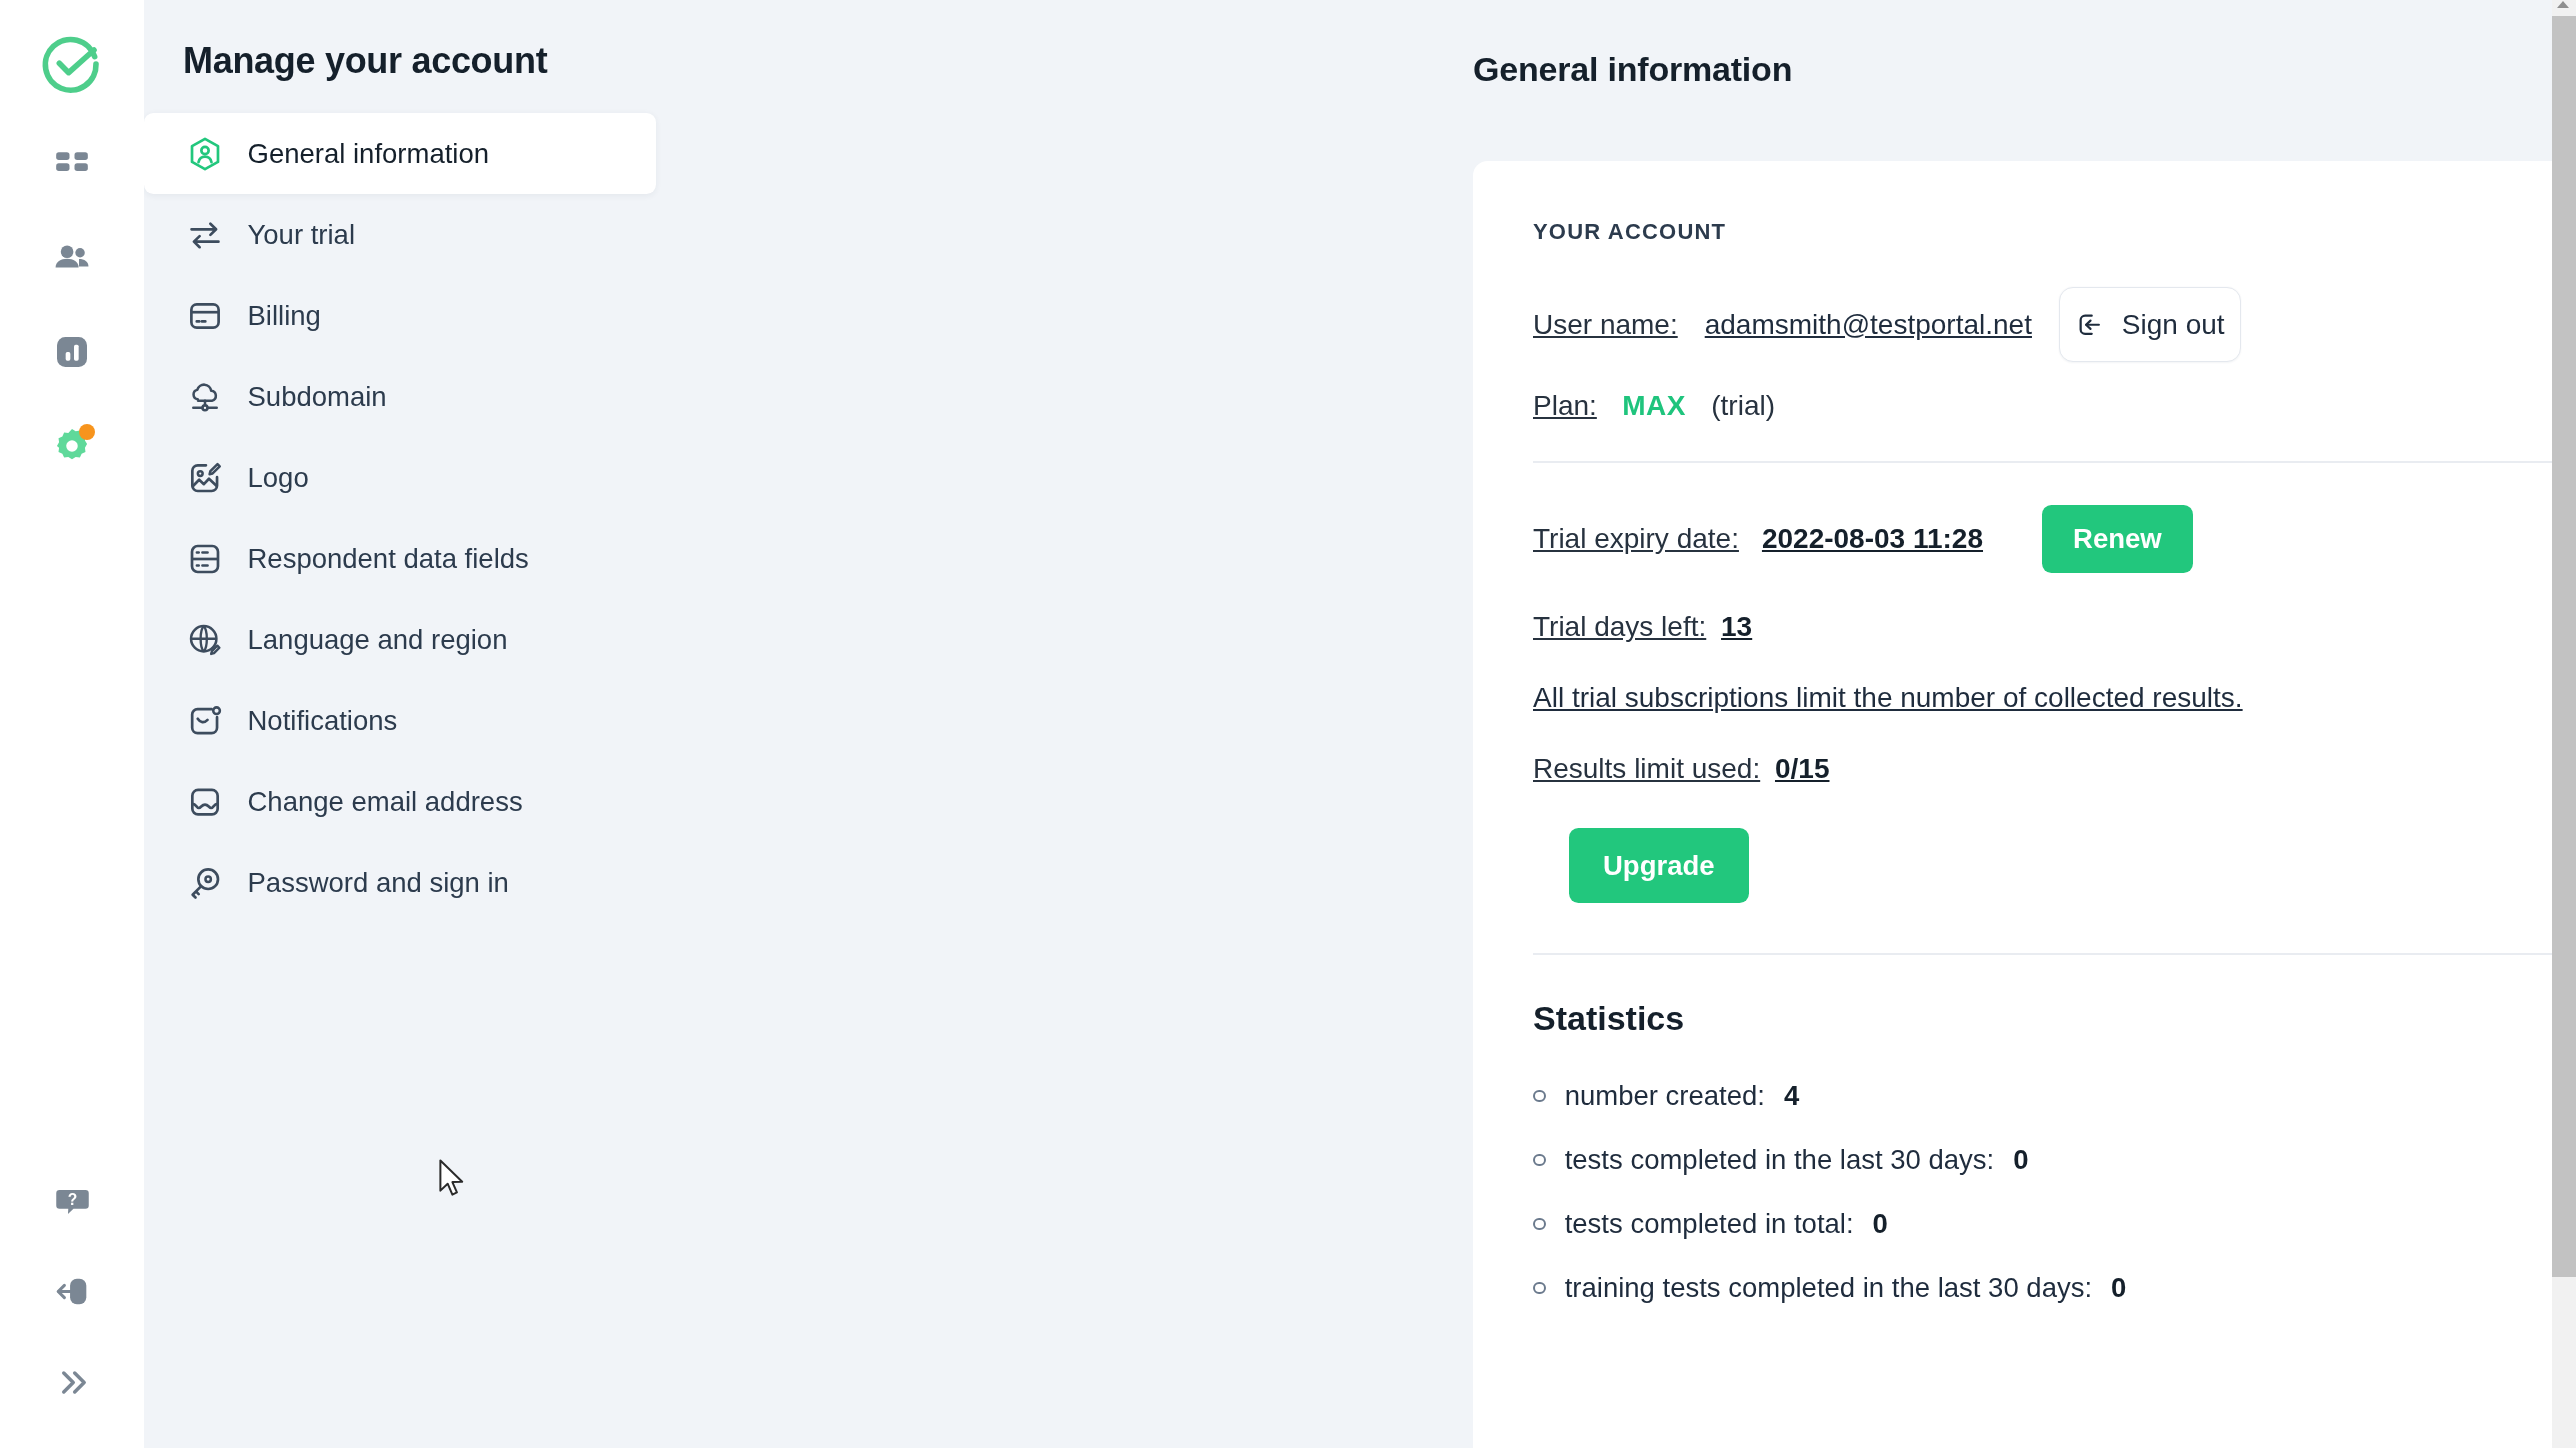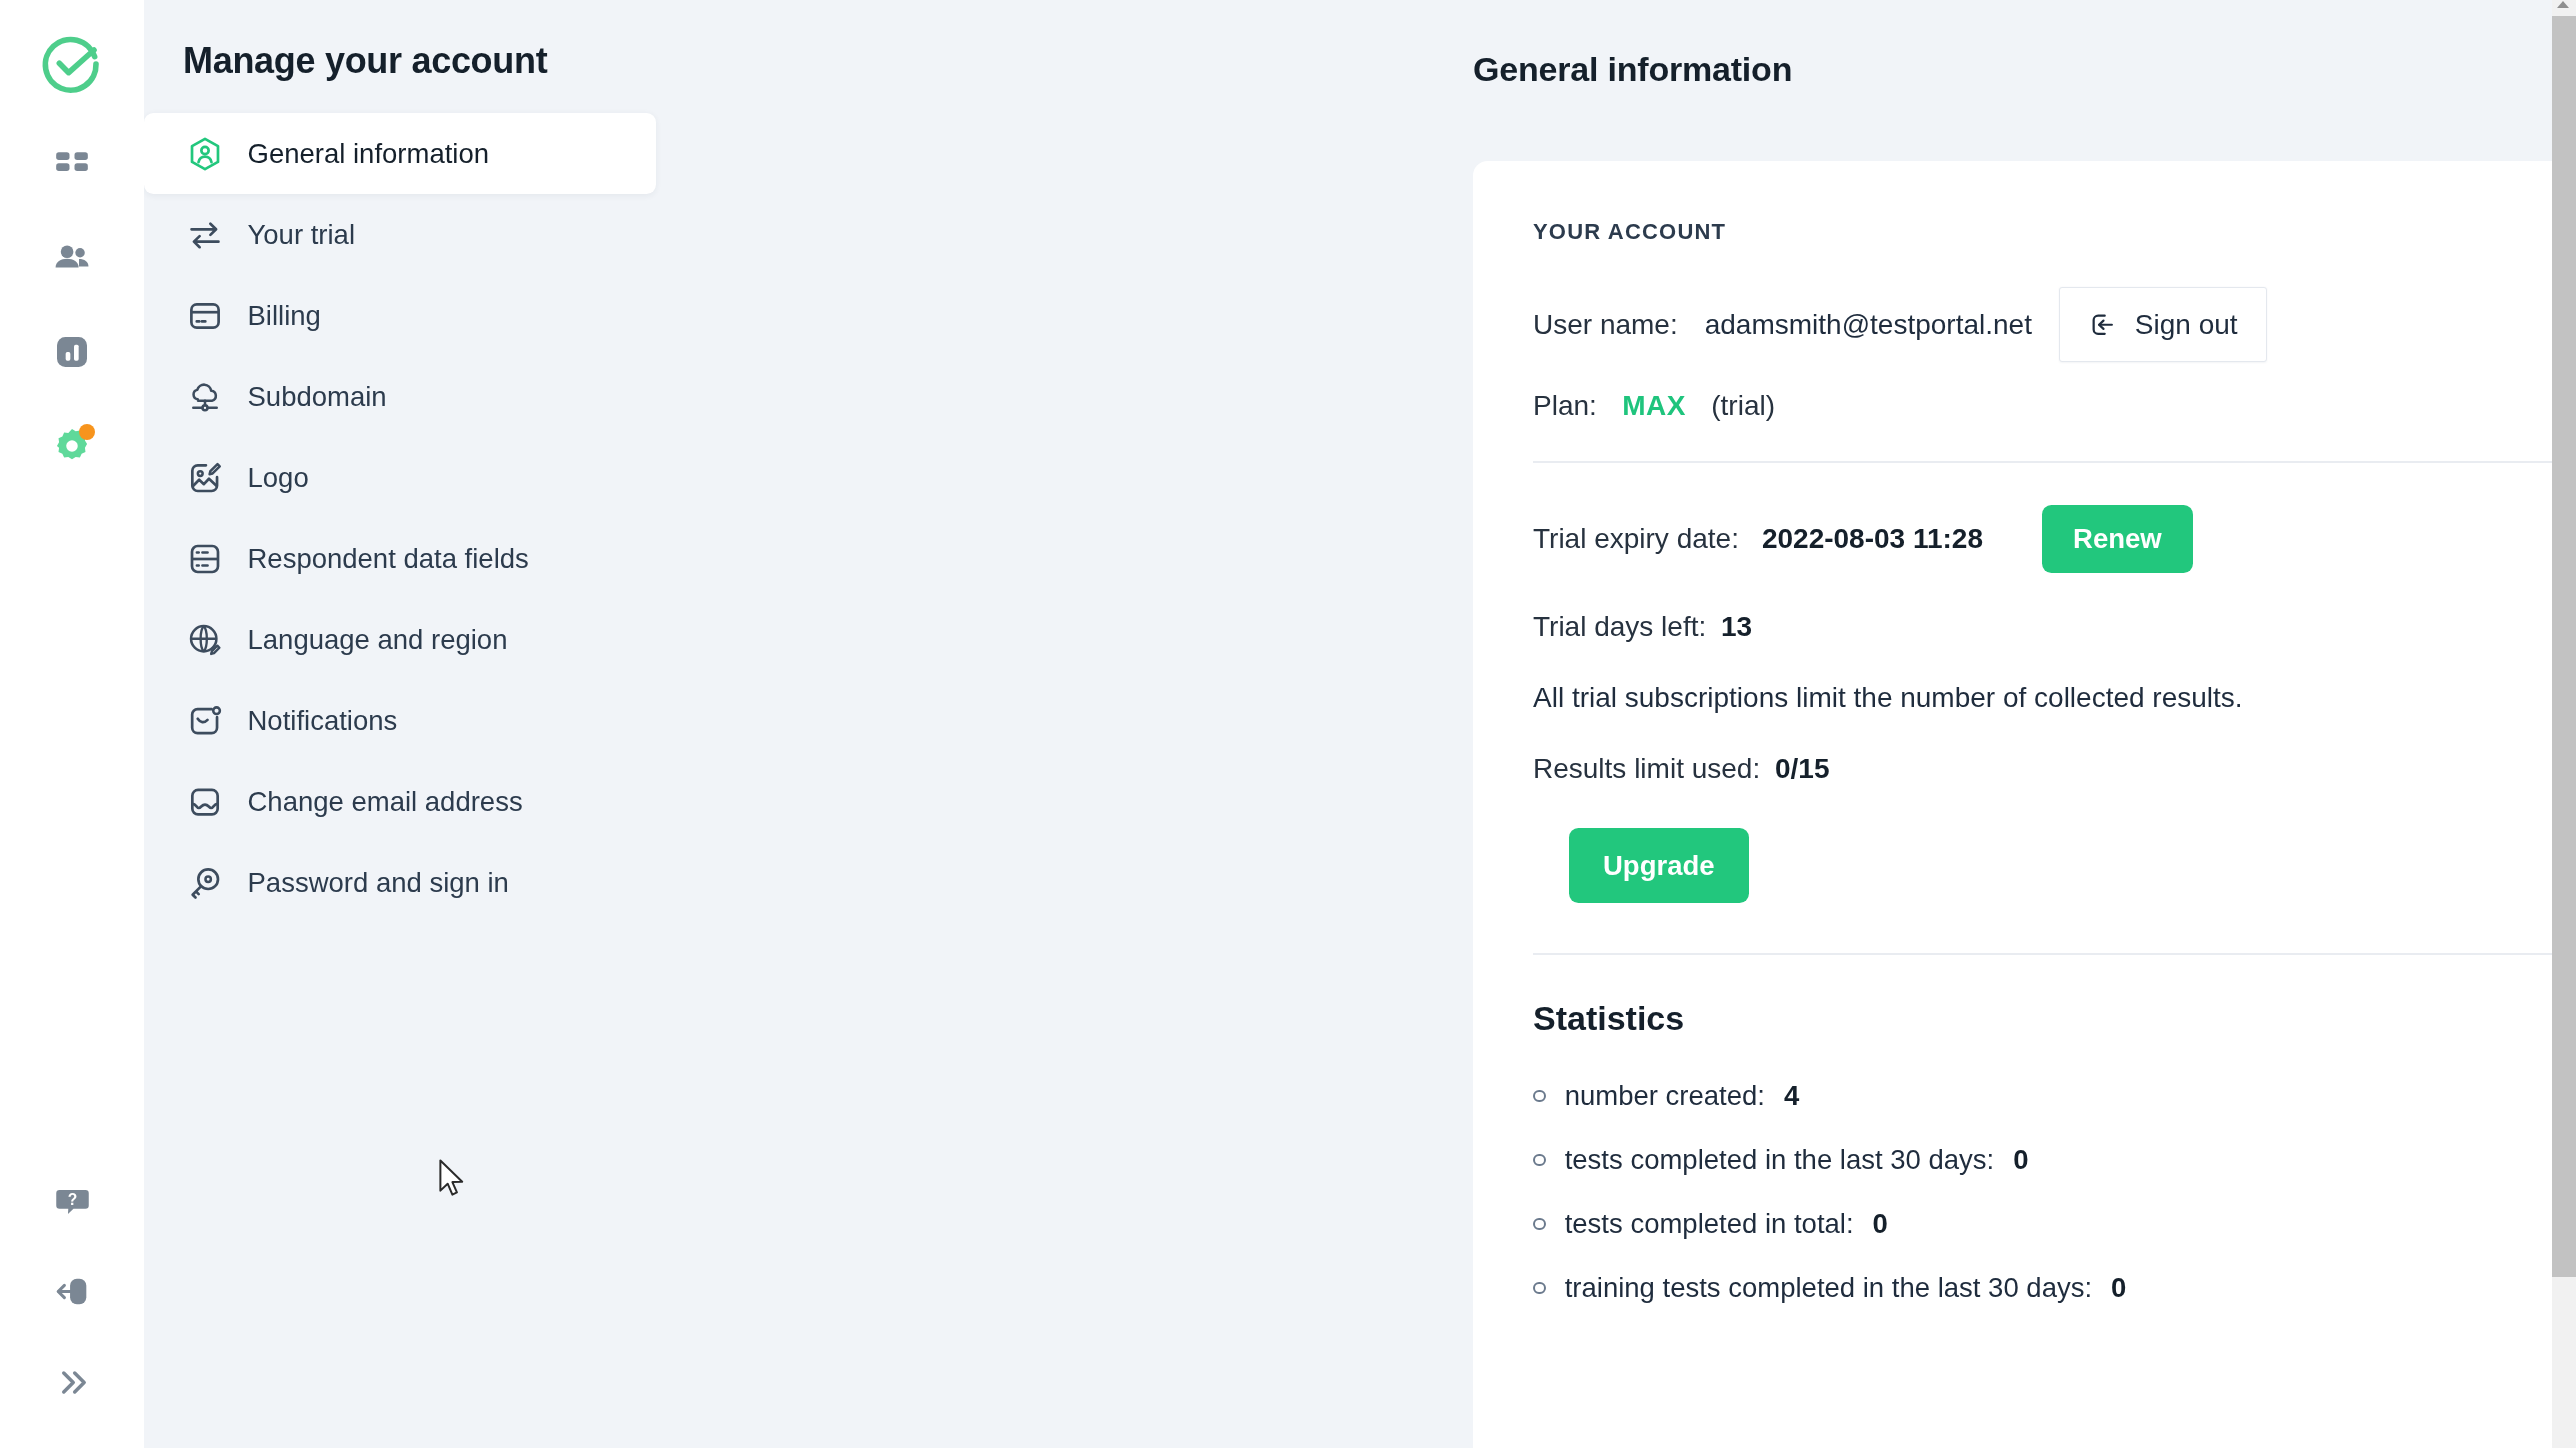--- a/index.html
+++ b/index.html
@@ -91,32 +91,32 @@
     border-radius: 14.8px 14.8px 0 0;
     padding: 58px 0 0 0;
   }
   .card-inner { padding: 0 60px 0 60px; }
   .section-label {
     font-size: 22px; font-weight: 700; color: #2c3b4d;
     letter-spacing: 1.2px; margin-bottom: 42px;
   }
   .row { display: flex; align-items: center; }
 
-  .kv { font-size: 28px; color: #1f2c3d; }
+  .kv { font-size: 28px; color: #1f2c3d; text-decoration: underline; }
   .kv-label { color: #27323f; }
   .kv-val { font-weight: 700; color: #15202b; }
   .plan-val { font-weight: 700; color: #1fc47d; font-size: 28px; letter-spacing: 0.4px; }
   .plan-trial { color: #27323f; font-size: 28px; }
 
   .btn-ghost {
     display: inline-flex; align-items: center; gap: 17.4px;
-    height: 75px; padding: 0 28px;
+    height: 75px; padding: 0 15px;
     background: #ffffff;
     border: 1.3px solid #e4e8ee;
-    border-radius: 3px;
+    border-radius: 14px;
     font-size: 28px; color: #1f2c3d;
     cursor: pointer;
     box-shadow: 0 0.7px 2px rgba(27,47,70,0.05);
   }
   .btn-green {
     display: inline-flex; align-items: center; justify-content: center;
     background: #22c77d; color: #ffffff;
     font-size: 27.5px; font-weight: 700;
     border: none; border-radius: 9.4px;
     cursor: pointer;

